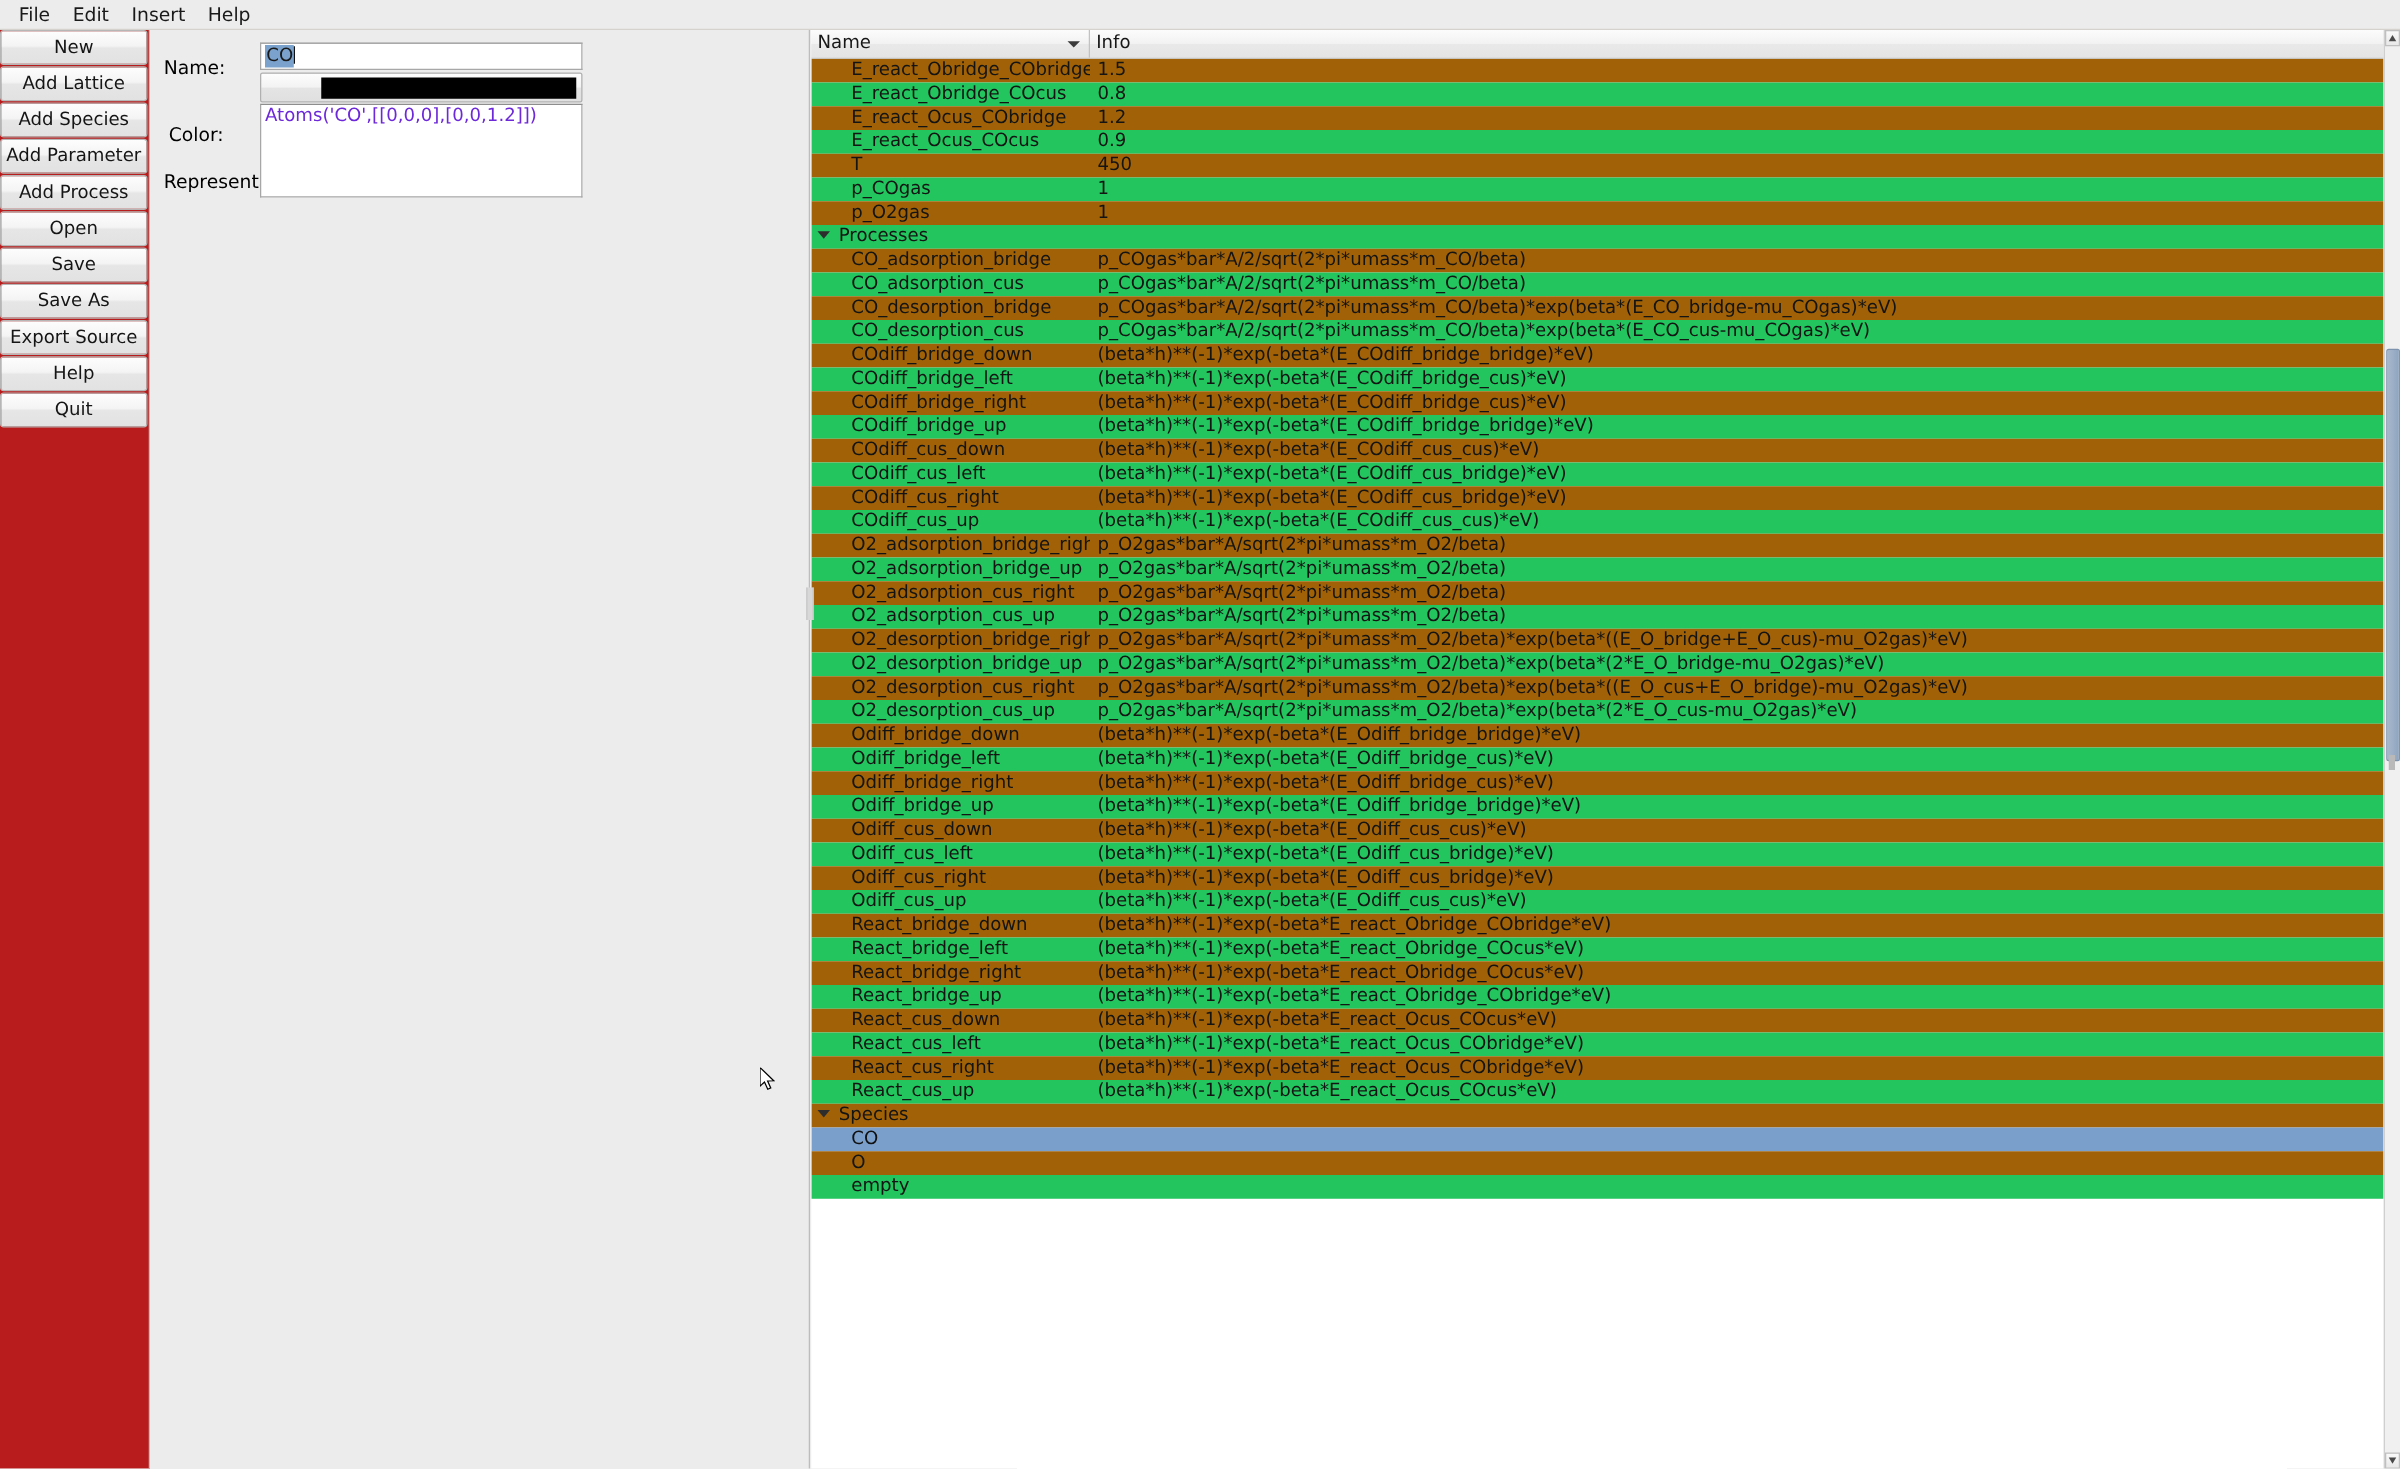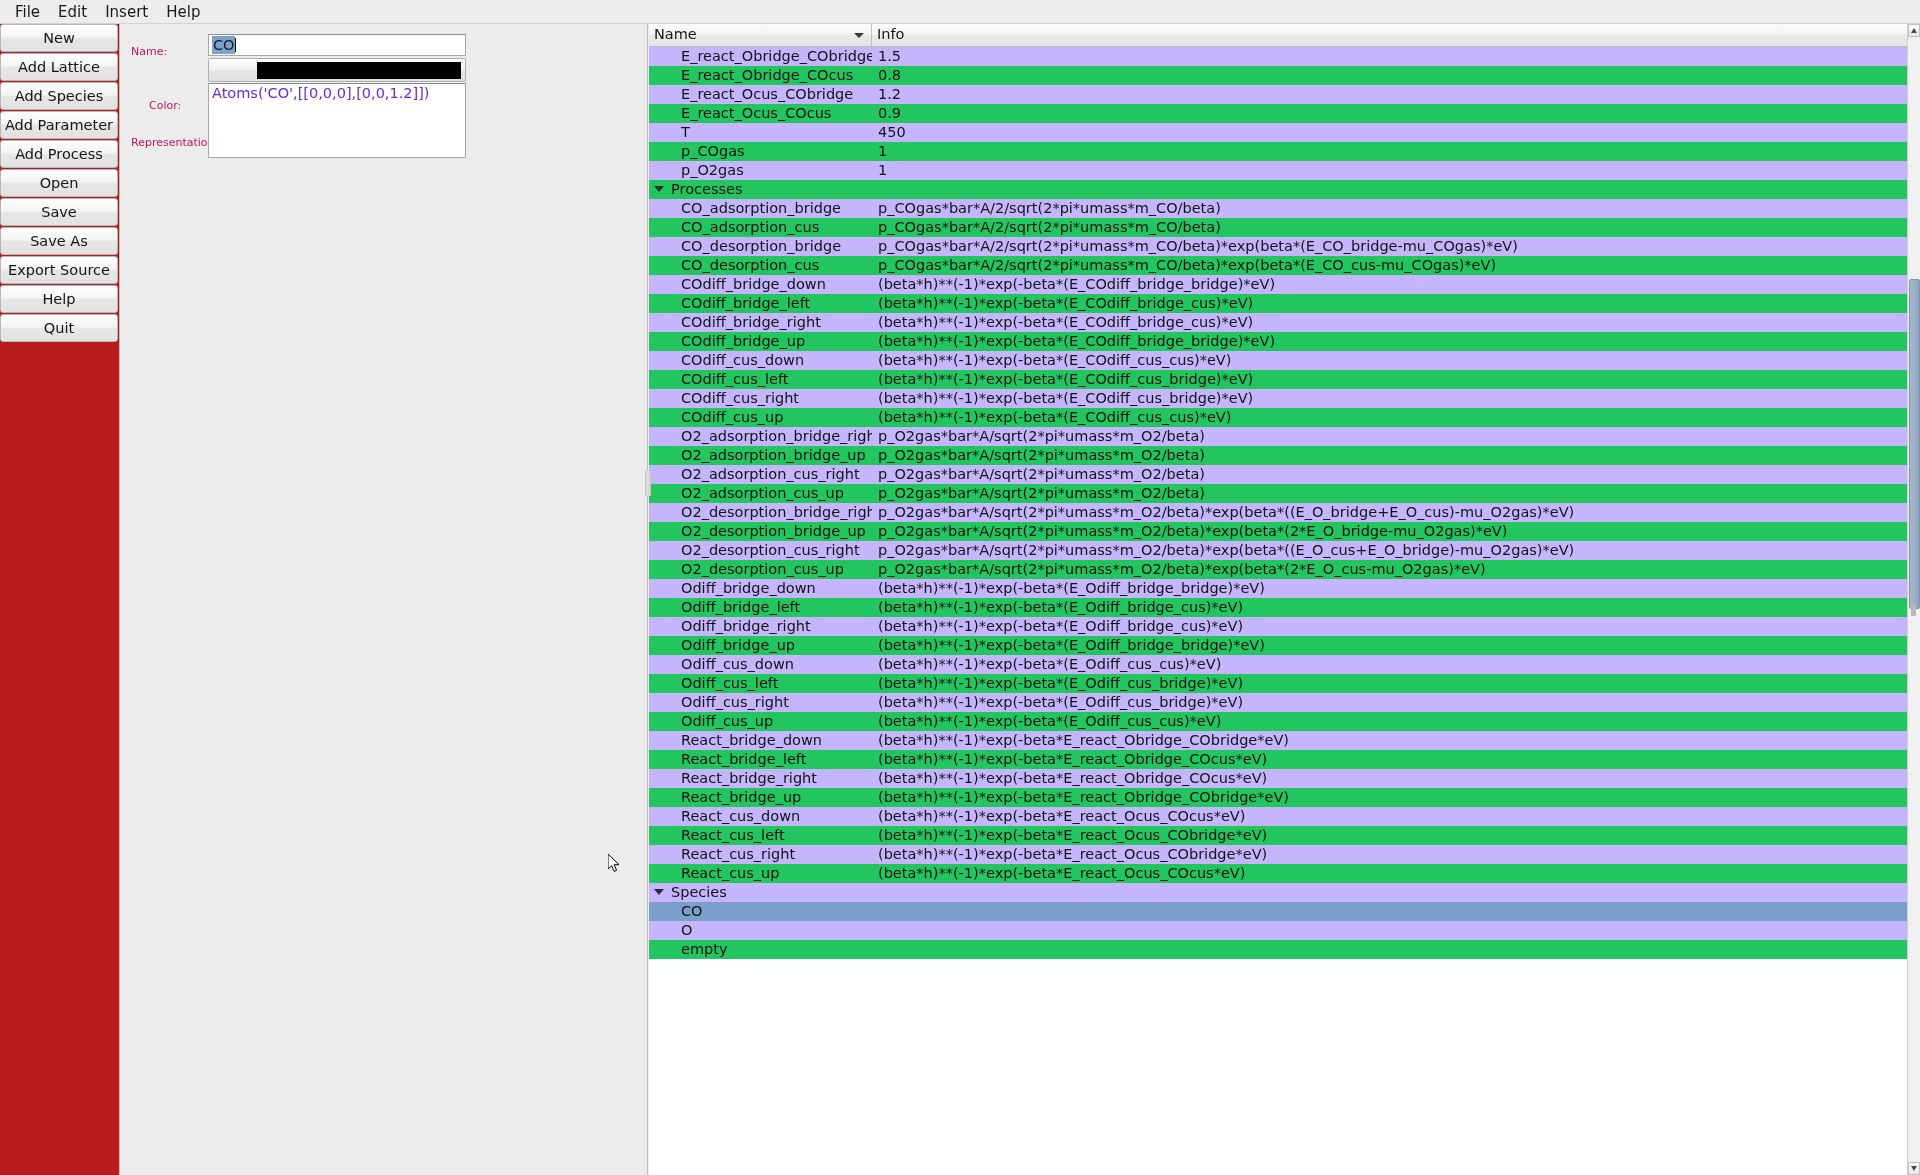--- a/index.html
+++ b/index.html
@@ -73,26 +73,26 @@
     position: absolute;
     left: 121px; top: 24px;
     width: 527px;
     height: 1151px;
     background: #ececec;
     border-right: 1px solid #bdbdbd;
     box-sizing: border-box;
   }
   .form-label {
     position: absolute;
-    font-size: 11px;
-    color: #be185d;
+    font-size: 15px;
+    color: #000000;
     white-space: nowrap;
   }
   #lbl-name { left: 10px; top: 21px; }
-  #lbl-color { left: 28px; top: 75px; }
+  #lbl-color { left: 14px; top: 75px; }
   #lbl-repr { left: 10px; top: 112px; }
 
   #name-input {
     position: absolute;
     left: 87px; top: 10px;
     width: 258px; height: 22px;
     box-sizing: border-box;
     background: #ffffff;
     border: 1px solid #a7a7a7;
     border-top-color: #8d8d8d;
@@ -195,21 +195,21 @@
   }
   .row {
     display: flex;
     height: 19px;
     box-sizing: border-box;
     font-size: 14.5px;
     color: #141414;
     cursor: default;
     white-space: nowrap;
   }
-  .row.odd  { background: #c4b5fd; }
+  .row.odd  { background: #a16207; }
   .row.even { background: #22c55e; }
   .row.sel  { background: #7a9fcb; }
   .row.sel .cell-name, .row.sel .cell-info { color: #111; }
 
   .cell-name {
     width: 223px;
     box-sizing: border-box;
     padding-left: 5px;
     overflow: hidden;
     line-height: 18px;

